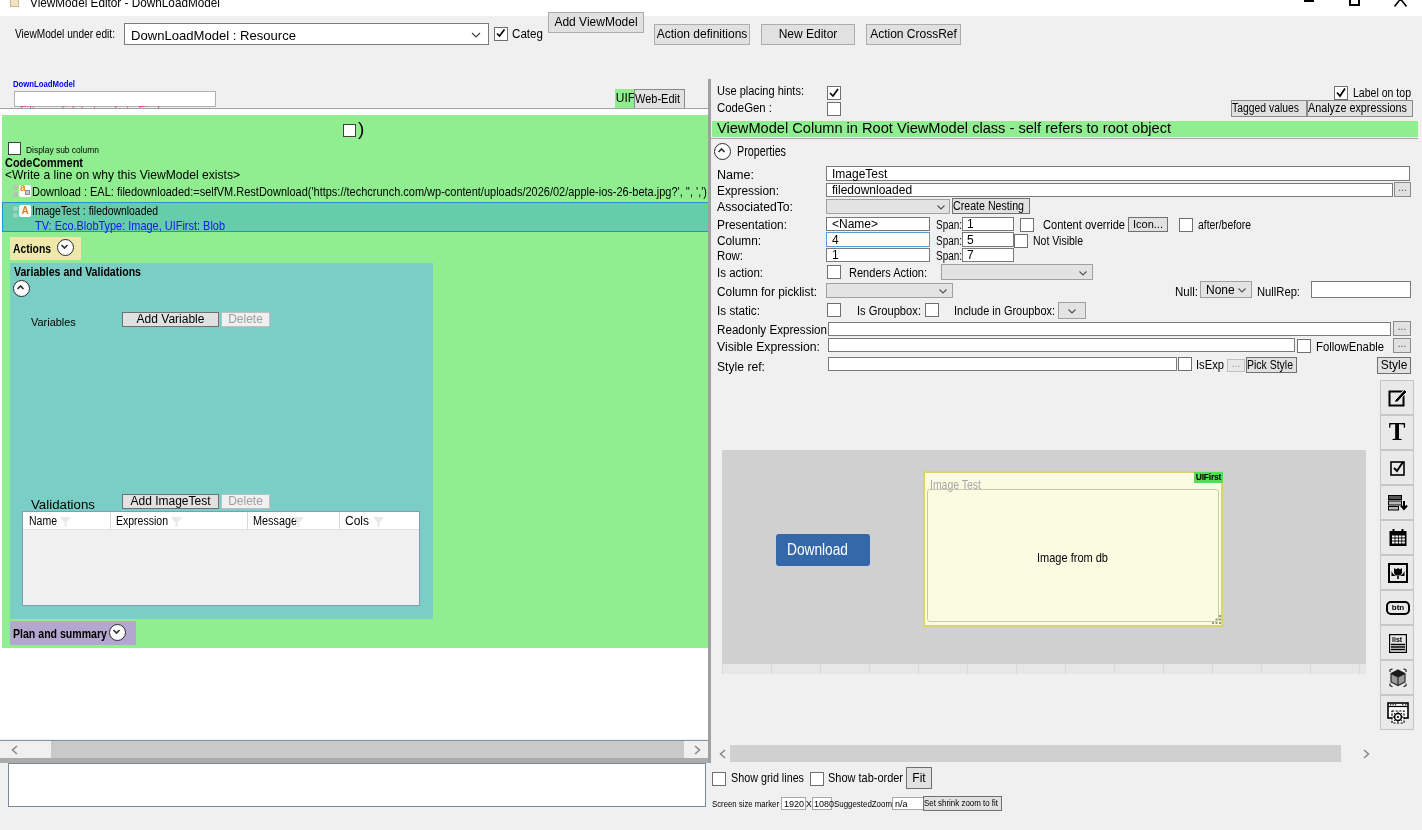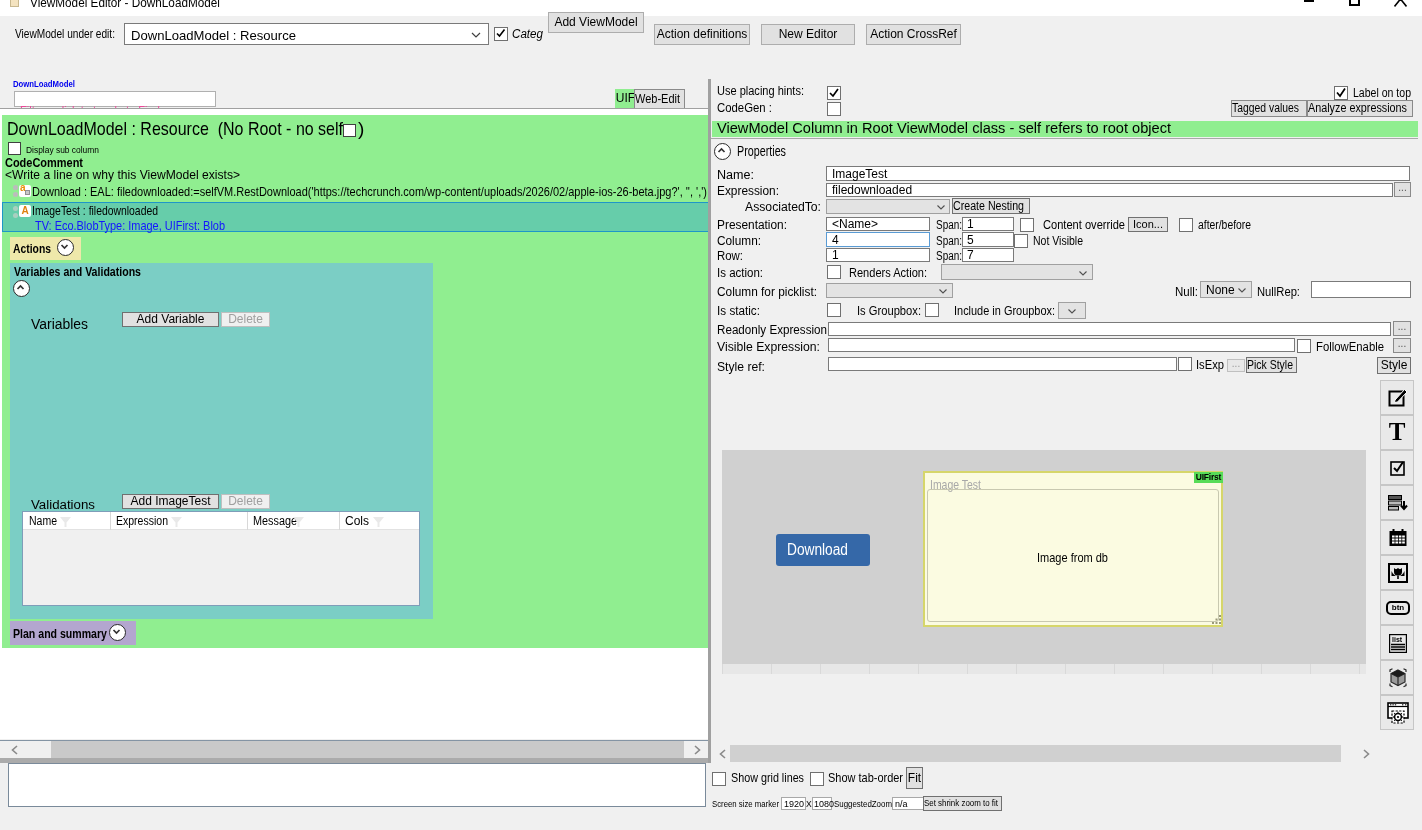--- a/index.html
+++ b/index.html
@@ -32,37 +32,36 @@
   <div class="abs lbl" style="left:6px;top:4px;font-size:13px;"><span class="fitw" style="--tw:165;--s:1.0058">DownLoadModel : Resource</span></div>
   <svg class="abs" style="right:7px;top:8px;" width="10" height="6">
       <path d="M1 1 L5 5 L9 1" stroke="#404040" stroke-width="1.2" fill="none"></path>
     </svg>
 </div>
 <div class="abs cb" style="left:494px;top:27px;width:14px;height:14px;">
     <svg width="12" height="11" style="position:absolute;left:0px;top:0px;">
       <path d="M2 5.5 L4.5 8 L9.5 1.5" stroke="#000" stroke-width="1.6" fill="none"></path>
     </svg>
   </div>
-<div class="abs lbl" style="left:512px;top:27px;font-style:italic;"><span class="fitw" style="--tw:31;--s:0.9678">Categ</span></div>
+<div class="abs lbl" style="left:512px;top:27px;"><span class="fitw" style="--tw:31;--s:0.9678">Categ</span></div>
 <div class="abs btn" style="left:548px;top:12px;width:96px;height:21px;line-height:19px;">Add ViewModel</div>
 <div class="abs btn" style="left:654px;top:24px;width:96px;height:21px;line-height:19px;">Action definitions</div>
 <div class="abs btn" style="left:761px;top:24px;width:94px;height:21px;line-height:19px;">New Editor</div>
 <div class="abs btn" style="left:866px;top:24px;width:95px;height:21px;line-height:19px;">Action CrossRef</div>
 
 <div class="abs lbl" style="left:13px;top:79px;font-size:9px;font-weight:bold;color:#0000ee;"><span class="fitw" style="--tw:62;--s:0.8611">DownLoadModel</span></div>
 <div class="abs" style="left:14px;top:91px;width:202px;height:16px;background:#fff;border:1px solid #b0b0b0;">
   <div class="abs lbl" style="left:5px;top:12px;color:#ec4899;"><span class="fitw" style="--tw:140;--s:0.9194">Filter... click to toggle to Find</span></div>
 </div>
 <div class="abs" style="left:615px;top:89px;width:37px;height:20px;background:#90ee90;text-align:center;line-height:19px;">UIFirst</div>
 <div class="abs" style="left:634px;top:89px;width:51px;height:20px;background:#e1e1e1;border:1px solid #8a8a8a;text-align:center;line-height:18px;"><span class="fitw" style="--tw:45;--s:0.9157">Web-Edit</span></div>
 <div class="abs" style="left:0;top:108px;width:708px;height:1px;background:#a0a0a0;"></div>
 <div class="abs" style="left:0;top:109px;width:708px;height:6px;background:#ffffff;"></div>
 
 <div class="abs" style="left:0px;top:115px;width:708px;height:533px;background:#90ee90;border-left:2px solid #ffffff;overflow:hidden;">
-  <div class="abs lbl" style="left:5px;top:3px;font-size:19px;"><span class="fitw" style="--tw:336;--s:0.8417">DownLoadModel : Resource&nbsp; (No Root - no self</span></div>
   <div class="abs cb" style="left:341px;top:9px;width:13px;height:13px;border-color:#404040;"></div>
   <div class="abs lbl" style="left:356px;top:3px;font-size:19px;">)</div>
   <div class="abs cb" style="left:6px;top:27px;width:13px;height:13px;border-color:#404040;"></div>
   <div class="abs lbl" style="left:24px;top:30px;font-size:9px;"><span class="fitw" style="--tw:73;--s:0.9353">Display sub column</span></div>
   <div class="abs lbl" style="left:3px;top:40px;font-size:13px;font-weight:bold;"><span class="fitw" style="--tw:78;--s:0.8437">CodeComment</span></div>
   <div class="abs lbl" style="left:3px;top:52px;font-size:13px;"><span class="fitw" style="--tw:235;--s:0.931">&lt;Write a line on why this ViewModel exists&gt;</span></div>
 
   <div class="abs" style="left:11px;top:70px;width:5px;height:5px;border-radius:50%;background:#bcbcbc;"></div>
   <div class="abs" style="left:11px;top:77px;width:5px;height:5px;border-radius:50%;background:#bcbcbc;"></div>
   <div class="abs" style="left:17px;top:70px;width:12px;height:12px;background:#fff;border-radius:2px;">
@@ -87,21 +86,21 @@
     </div>
 
   <div class="abs" style="left:8px;top:148px;width:423px;height:356px;background:#7bcec5;"></div>
   <div class="abs lbl" style="left:12px;top:149px;font-size:13px;font-weight:bold;"><span class="fitw" style="--tw:127;--s:0.8137">Variables and Validations</span></div>
   <div class="abs circ" style="left:11px;top:165px;">
       <svg width="13" height="13" style="position:absolute;left:0;top:0;">
         <path d="M3.5 8 L6.5 5 L9.5 8" stroke="#333" stroke-width="1.7" fill="none"></path>
       </svg>
     </div>
 
-  <div class="abs lbl" style="left:29px;top:201px;font-size:14px;"><span class="fitw" style="--tw:57;--s:0.9943">Variables</span></div>
+  <div class="abs lbl" style="left:29px;top:201px;font-size:11px;"><span class="fitw" style="--tw:57;--s:0.9943">Variables</span></div>
   <div class="abs btn" style="left:120px;top:197px;width:97px;height:15px;line-height:13px;border-color:#707070;">Add Variable</div>
   <div class="abs" style="left:219px;top:197px;width:49px;height:15px;background:#f0f0f0;border:1px solid #bfbfbf;text-align:center;line-height:13px;color:#9f9f9f;">Delete</div>
 
 
   <div class="abs lbl" style="left:29px;top:383px;"><span class="fitw" style="--tw:64;--s:1.1067">Validations</span></div>
   <div class="abs btn" style="left:120px;top:379px;width:97px;height:15px;line-height:13px;border-color:#707070;">Add ImageTest</div>
   <div class="abs" style="left:219px;top:379px;width:49px;height:15px;background:#f0f0f0;border:1px solid #bfbfbf;text-align:center;line-height:13px;color:#9f9f9f;">Delete</div>
 
   <div class="abs" style="left:20px;top:396px;width:398px;height:95px;background:#f0f0f0;border:1px solid #7f9db9;">
     <div style="height:18px;background:#fff;border-bottom:1px solid #e2e2e2;position:relative;">
@@ -183,21 +182,21 @@
 
 <div class="abs lbl" style="left:717px;top:168px;"><span class="fitw" style="--tw:37;--s:1.0469">Name:</span></div>
 <div class="abs tb" style="left:826px;top:166px;width:584px;height:15px;">
     <span class="abs lbl" style="left:5px;top:0px;">ImageTest</span>
   </div>
 <div class="abs lbl" style="left:717px;top:184px;"><span class="fitw" style="--tw:62;--s:0.9888">Expression:</span></div>
 <div class="abs tb" style="left:826px;top:183px;width:567px;height:14px;">
     <span class="abs lbl" style="left:5px;top:-1px;">filedownloaded</span>
   </div>
 <div class="abs btn" style="left:1394px;top:182px;width:17px;height:15px;line-height:9px;font-size:10px;color:#555;border-color:#8a8a8a;">...</div>
-<div class="abs lbl" style="left:717px;top:200px;margin-left:28px;"><span class="fitw" style="--tw:76;--s:1.0171">AssociatedTo:</span></div>
+<div class="abs lbl" style="left:717px;top:200px;"><span class="fitw" style="--tw:76;--s:1.0171">AssociatedTo:</span></div>
 <div class="abs dd" style="left:826px;top:199px;width:124px;height:15px;">
     <svg style="position:absolute;right:4px;top:5px;" width="8" height="5">
       <path d="M0.5 0.5 L4 4 L7.5 0.5" stroke="#505050" stroke-width="1.1" fill="none"></path>
     </svg>
   </div>
 <div class="abs btn" style="left:952px;top:198px;width:78px;height:16px;line-height:14px;border-color:#707070;"><span class="fitw" style="--tw:71;--s:0.887">Create Nesting</span></div>
 
 <div class="abs lbl" style="left:717px;top:218px;"><span class="fitw" style="--tw:70;--s:0.9898">Presentation:</span></div>
 <div class="abs tb" style="left:826px;top:217px;width:104px;height:14px;">
     <span class="abs lbl" style="left:5px;top:-1px;">&lt;Name&gt;</span>
@@ -395,21 +394,21 @@
     <path d="M6 1 L1.5 5 L6 9" stroke="#8a8a8a" stroke-width="1.6" fill="none"></path>
   </svg>
 <svg class="abs" style="left:1363px;top:749px;" width="7" height="10">
     <path d="M1 1 L5.5 5 L1 9" stroke="#8a8a8a" stroke-width="1.6" fill="none"></path>
   </svg>
 
 <div class="abs cb" style="left:712px;top:772px;width:14px;height:14px;"></div>
 <div class="abs lbl" style="left:731px;top:770px;font-size:13px;"><span class="fitw" style="--tw:73;--s:0.8281">Show grid lines</span></div>
 <div class="abs cb" style="left:810px;top:772px;width:14px;height:14px;"></div>
 <div class="abs lbl" style="left:828px;top:770px;font-size:13px;"><span class="fitw" style="--tw:75;--s:0.8437">Show tab-order</span></div>
-<div class="abs" style="left:906px;top:767px;width:17px;height:22px;background:#e1e1e1;border:1px solid #707070;text-align:center;line-height:20px;">Fit</div>
+<div class="abs" style="left:906px;top:767px;width:26px;height:22px;background:#e1e1e1;border:1px solid #707070;text-align:center;line-height:20px;">Fit</div>
 <div class="abs lbl" style="left:712px;top:799px;font-size:9px;"><span class="fitw" style="--tw:67;--s:0.8642">Screen size marker</span></div>
 <div class="abs" style="background:#fff;border:1px solid #a8a8a8;left:781px;top:797px;width:25px;height:13px;position:absolute;">
     <span class="abs lbl" style="left:2px;top:1px;font-size:9px;">1920</span>
   </div>
 <div class="abs lbl" style="left:806px;top:799px;font-size:8.5px;">X</div>
 <div class="abs" style="background:#fff;border:1px solid #a8a8a8;left:812px;top:797px;width:20px;height:13px;position:absolute;">
     <span class="abs lbl" style="left:1px;top:1px;font-size:9px;">1080</span>
   </div>
 <div class="abs lbl" style="left:834px;top:799px;font-size:9px;"><span class="fitw" style="--tw:58;--s:0.8782">SuggestedZoom</span></div>
 <div class="abs" style="background:#fff;border:1px solid #a8a8a8;left:892px;top:797px;width:33px;height:13px;position:absolute;">

